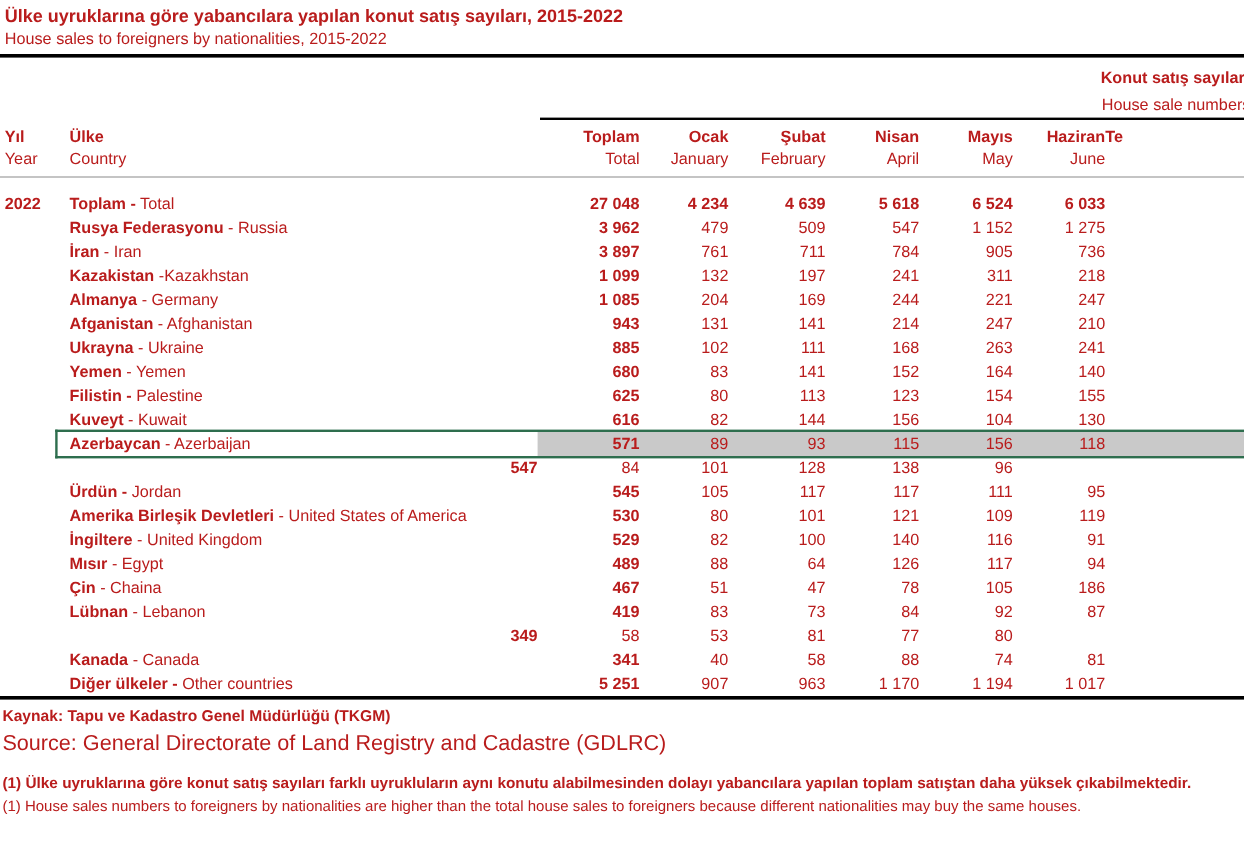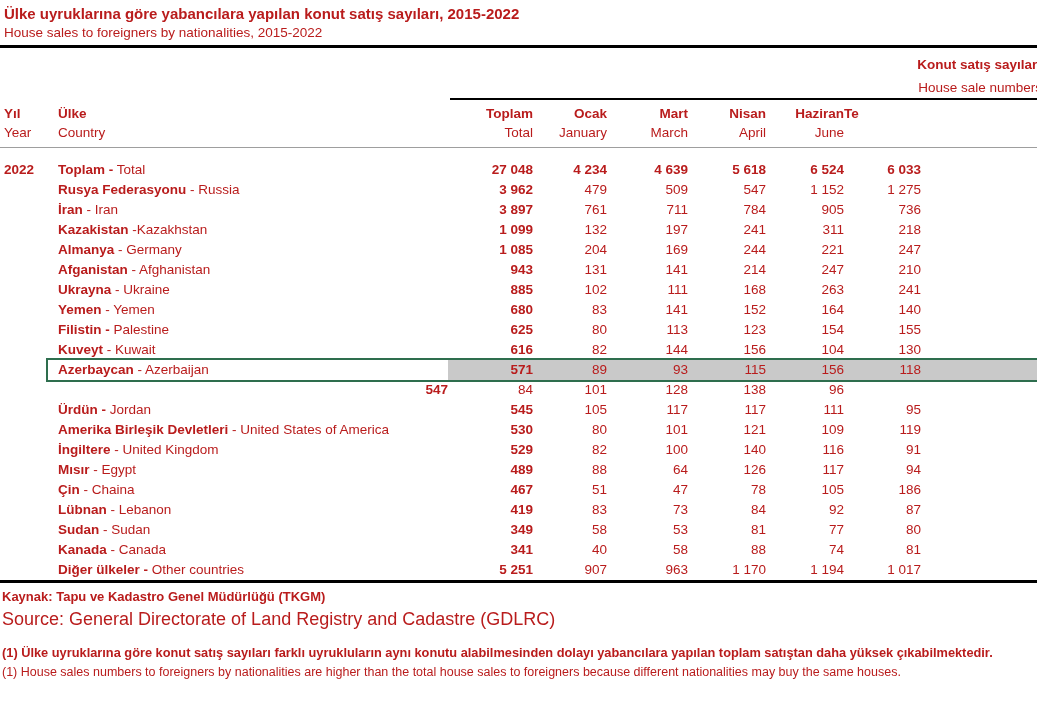--- a/index.html
+++ b/index.html
@@ -107,26 +107,30 @@
         </div>
         <div class="hcell right">
           <span class="tr">Toplam</span>
           <span class="en">Total</span>
         </div>
         <div class="hcell right">
           <span class="tr">Ocak</span>
           <span class="en">January</span>
         </div>
         <div class="hcell right">
-          <span class="tr">Mart</span>
-          <span class="en">March</span>
+          <span class="tr">Şubat</span>
+          <span class="en">February</span>
         </div>
         <div class="hcell right">
           <span class="tr">Nisan</span>
           <span class="en">April</span>
+        </div>
+        <div class="hcell right">
+          <span class="tr">Mayıs</span>
+          <span class="en">May</span>
         </div>
         <div class="hcell right">
           <span class="tr">Haziran</span>
           <span class="en">June</span>
         </div>
         <div class="hcell left">
           <span class="tr">Te</span>
           <span class="en"></span>
         </div>
       </div>
@@ -344,21 +348,20 @@
         <div class="c c-val">83</div>
         <div class="c c-val">73</div>
         <div class="c c-val">84</div>
         <div class="c c-val">92</div>
         <div class="c c-val">87</div>
         <div class="c c-val"></div>
         <div class="c c-val"></div>
       </div>
       <div class="row grid">
         <div class="c c-year"></div>
-        <div class="c c-country"><span class="btr">Sudan</span><span> - </span><span>Sudan</span></div>
         <div class="c c-val bold">349</div>
         <div class="c c-val">58</div>
         <div class="c c-val">53</div>
         <div class="c c-val">81</div>
         <div class="c c-val">77</div>
         <div class="c c-val">80</div>
         <div class="c c-val"></div>
         <div class="c c-val"></div>
       </div>
       <div class="row grid">

